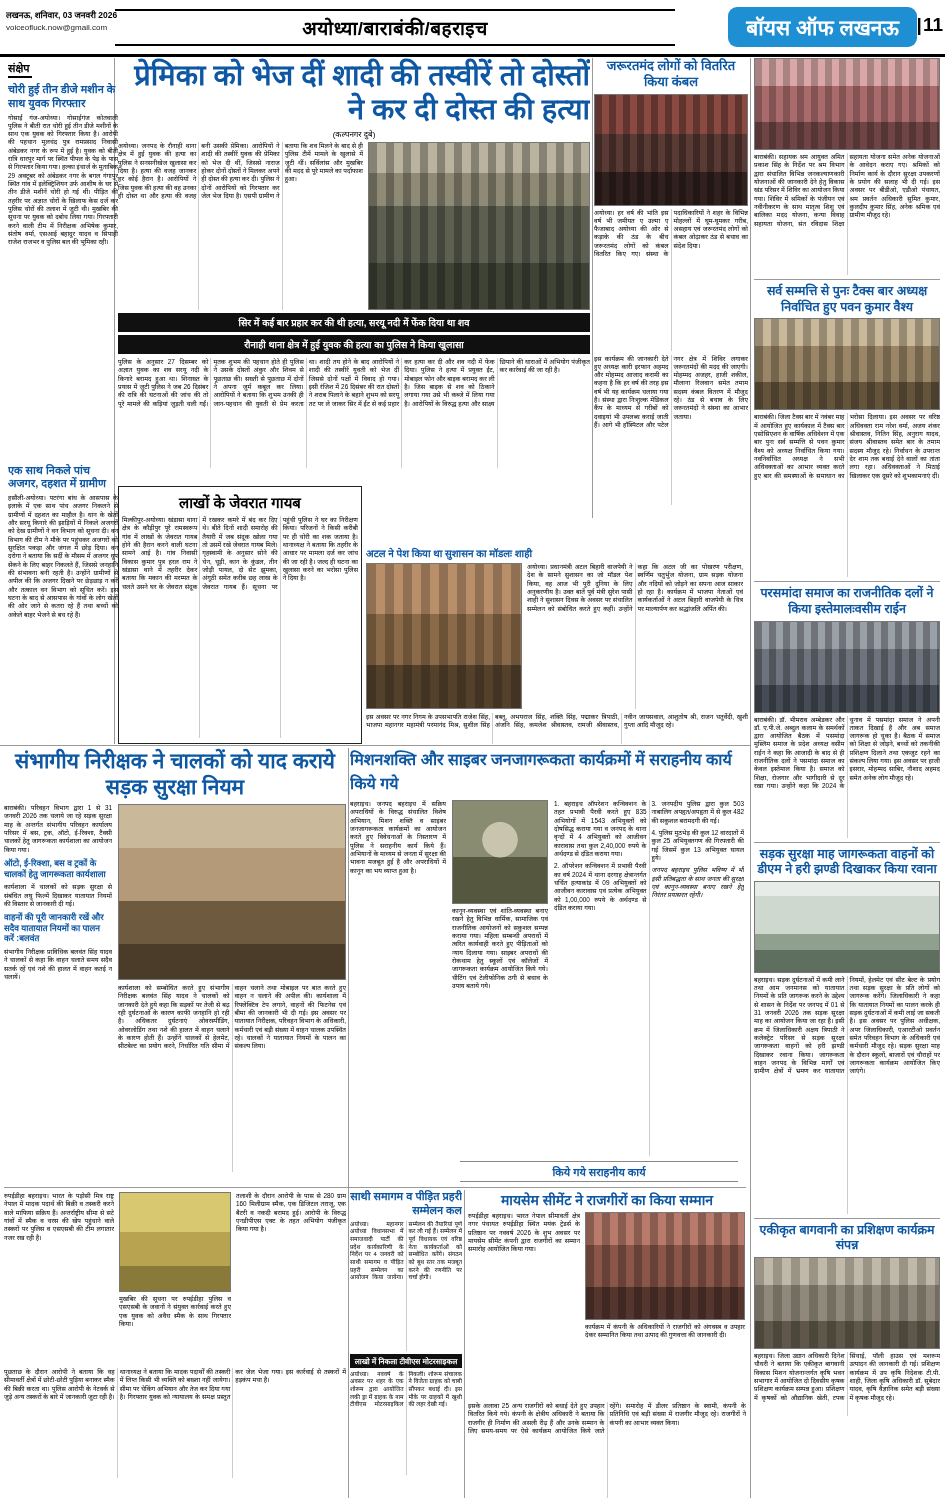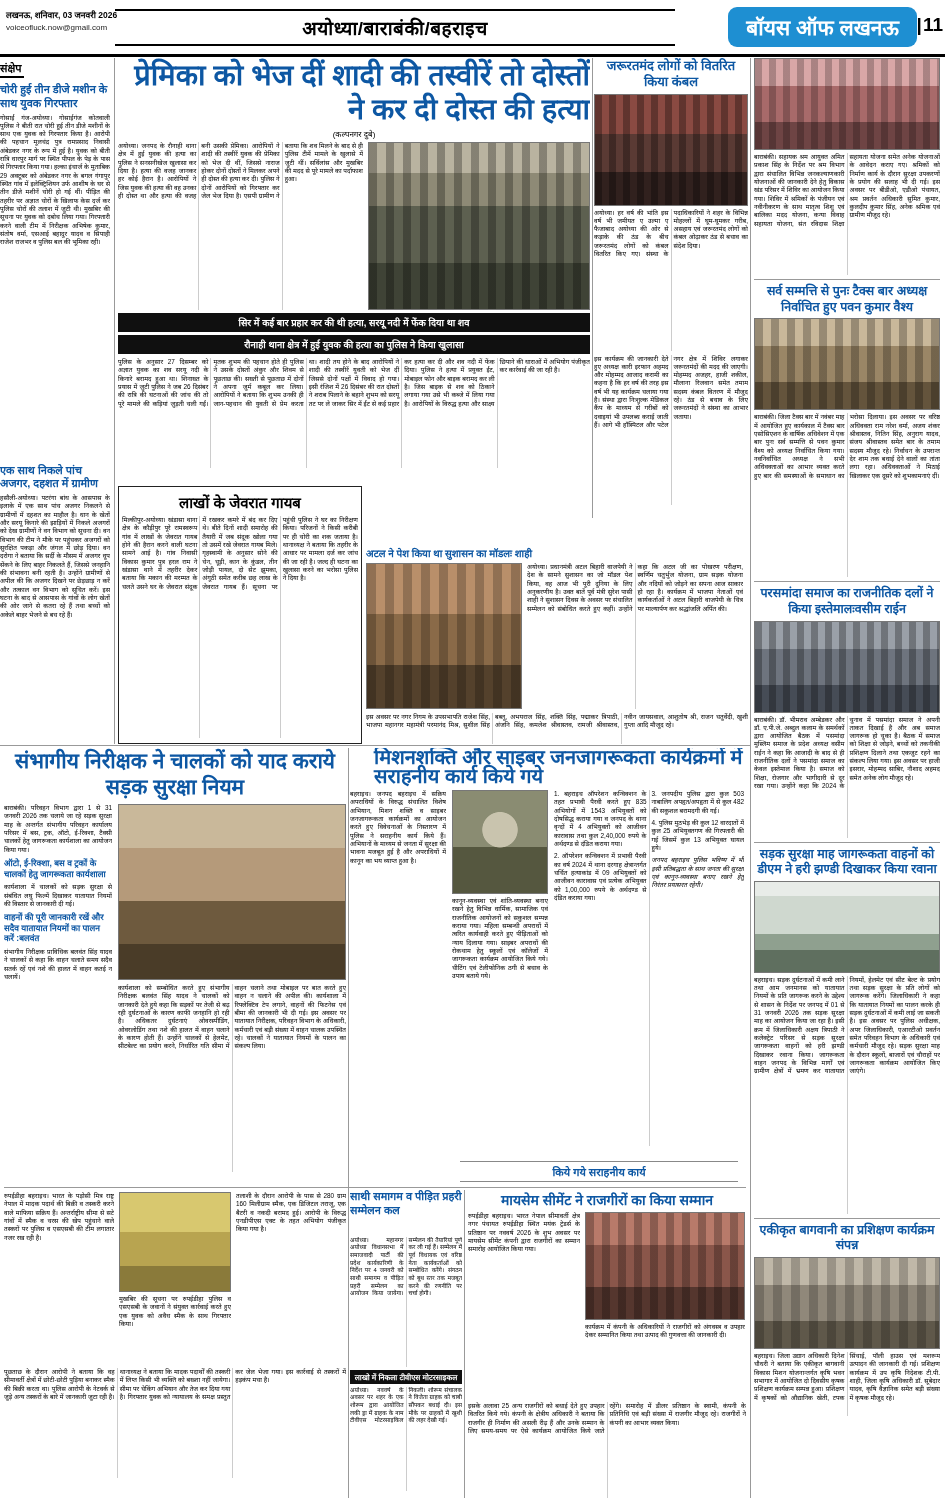--- a/index.html
+++ b/index.html
@@ -42,21 +42,21 @@
   .p-roadflag{background:linear-gradient(180deg,#e8ece8 0 16%,#cfd8cf 16% 58%,#8fa08f 58% 76%,#5f6f5f 76%);}
   .p-inspector{background:linear-gradient(180deg,#c9b89a 0 25%,#b59a7a 25% 55%,#6e5a3e 55% 80%,#4a3c28 80%);}
   .p-smack{background:linear-gradient(180deg,#d8c86f 0 40%,#b8a450 40% 75%,#8a7a3a 75%);}
   .p-mission{background:radial-gradient(circle at 50% 38%,#c9c4ae 0 22%,transparent 23%),
           linear-gradient(180deg,#8a8c72 0 55%,#55573f 55%);}
   .p-mycem{background:repeating-linear-gradient(90deg,rgba(0,0,0,.25) 0 8px,transparent 8px 16px),
           linear-gradient(180deg,#b87a6a 0 30%,#8a564a 30% 70%,#55362e 70%);}
   .p-horti{background:repeating-linear-gradient(90deg,rgba(0,0,0,.2) 0 9px,transparent 9px 18px),
           linear-gradient(180deg,#c0b8a8 0 30%,#90887a 30% 70%,#5f584a 70%);}
   
-  #briefs{position:absolute;left:0;top:58px;width:110px;height:686px;overflow:hidden;}
+  #briefs{position:absolute;left:8px;top:58px;width:110px;height:686px;overflow:hidden;}
   .briefs-label{font-size:11px;font-weight:bold;border-bottom:2px solid #000;display:inline-block;
                 padding:0 2px 1px 0;margin-bottom:3px;}
   .briefs-h{font-size:11px;line-height:1.25;margin:2px 0 3px 0;}
   .briefs-b1{height:348px;}
   .briefs-b2{height:262px;}
 
   #lead{position:absolute;left:118px;top:58px;width:472px;height:424px;overflow:hidden;}
   .lead-h{font-size:29px;line-height:34px;text-align:right;}
   .lead-by{text-align:center;font-size:8px;margin:2px 0 3px 0;}
   .lead-top{display:flex;gap:5px;height:168px;}
@@ -105,34 +105,34 @@
   #smack{position:absolute;left:4px;top:1192px;width:342px;height:304px;overflow:hidden;}
   .smk-h{font-size:14px;margin-bottom:3px;}
   .smk-row{display:flex;gap:5px;height:172px;}
   .smk-c{width:110px;height:172px;}
   .smk-mid{width:112px;flex:0 0 auto;}
   .smk-photo{width:112px;height:100px;margin-bottom:3px;}
   .smk-c2{height:66px;}
   .smk-b2{margin-top:4px;height:110px;}
 
   #mission{position:absolute;left:350px;top:748px;width:396px;height:436px;overflow:hidden;}
-  .mis-h{font-size:20px;line-height:19px;margin-bottom:4px;margin-left:24px;}
+  .mis-h{font-size:16px;line-height:24px;margin-bottom:4px;}
   .mis-grid{display:flex;gap:6px;height:360px;}
   .mis-a{width:96px;height:356px;}
   .mis-b{width:96px;flex:0 0 auto;}
   .mis-photo{width:96px;height:104px;margin-bottom:3px;}
   .mis-b-txt{height:246px;}
   .mis-c{width:190px;height:356px;}
   .mis-c p{margin:0 0 4px 0;}
   .mis-quote{font-style:italic;}
   .mis-sub{position:absolute;left:110px;bottom:2px;width:278px;text-align:center;font-size:11px;
            border-top:1px solid #888;border-bottom:1px solid #888;padding:2px 0;background:#fff;}
 
   #sathi{position:absolute;left:350px;top:1190px;width:112px;height:308px;overflow:hidden;}
-  .sat-h{font-size:11px;line-height:1.25;text-align:left;margin-bottom:19px;}
+  .sat-h{font-size:11px;line-height:1.25;text-align:right;margin-bottom:3px;}
   .sat-b{font-size:5.9px;height:130px;margin-bottom:3px;}
   .sat-bar{font-size:7.5px;padding:2px;margin-bottom:3px;}
   .sat-b2{font-size:5.9px;height:104px;}
 
   #mycem{position:absolute;left:468px;top:1190px;width:278px;height:308px;overflow:hidden;}
   .myc-h{font-size:14px;text-align:center;margin-bottom:3px;}
   .myc-row{display:flex;gap:5px;height:186px;}
   .myc-c1{width:112px;height:186px;}
   .myc-right{width:160px;flex:0 0 auto;}
   .myc-photo{width:160px;height:108px;margin-bottom:3px;}

